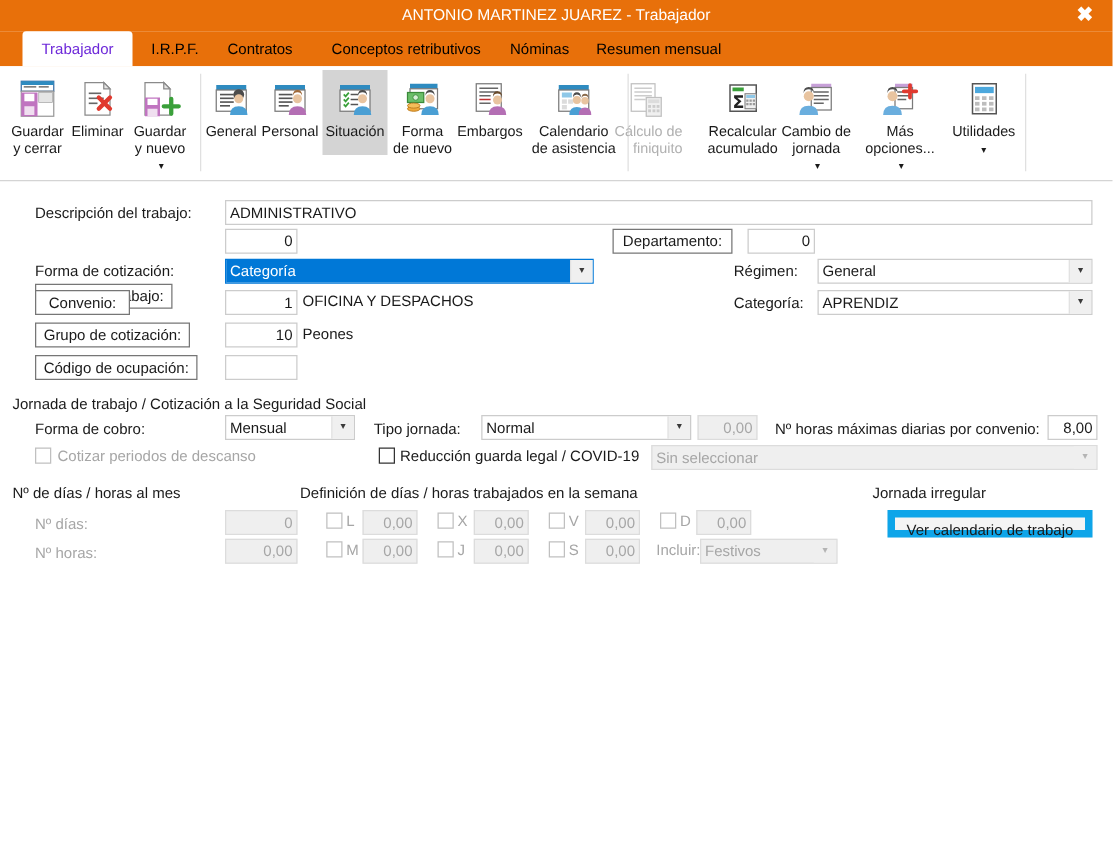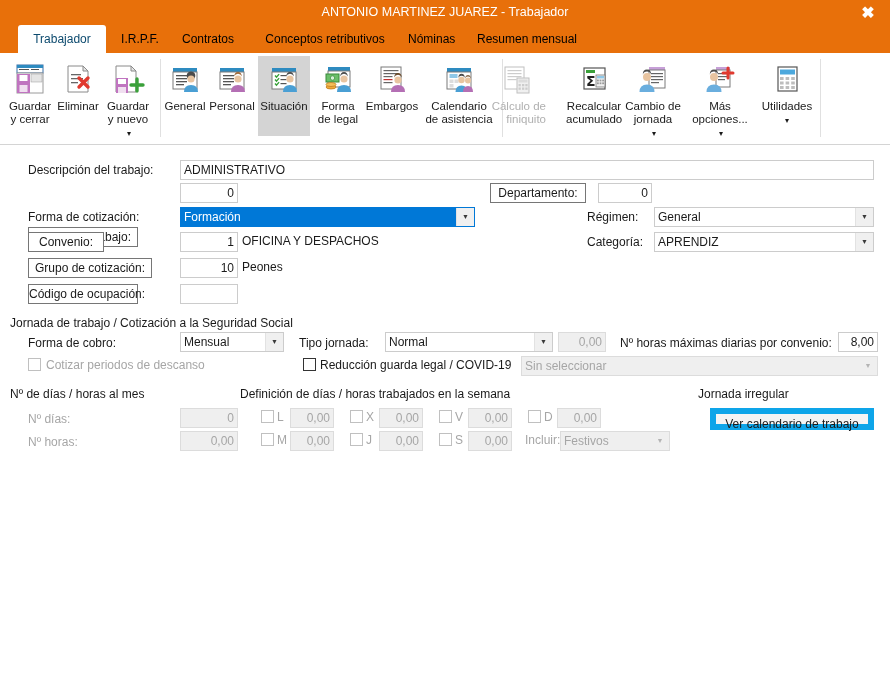--- a/index.html
+++ b/index.html
@@ -33,21 +33,21 @@
   #tabstrip {
     position: absolute; left: 0; top: 25px; width: 890px; height: 28px;
     background: #E8700A;
   }
   .tab {
     position: absolute; top: 0; height: 28px; line-height: 28px;
     color: #000000; font-size: 12px; text-align: center;
     cursor: pointer; padding: 0 8px; white-space: nowrap;
   }
   .tab.active {
-    background: #ffffff; color: #0c4a6e;
+    background: #ffffff; color: #6d28d9;
     border-top-left-radius: 3px; border-top-right-radius: 3px;
   }
 
   
   #ribbon {
     position: absolute; left: 0; top: 53px; width: 890px; height: 92px;
     background: #ffffff; border-bottom: 1px solid #d4d4d4;
   }
   .rb-btn {
     position: absolute; top: 3px;
@@ -224,21 +224,21 @@
         <rect x="8" y="22" width="8" height="1.3" fill="#555"></rect>
         <circle cx="23" cy="17" r="3.6" fill="#e8c4a0"></circle>
         <path d="M16 30 q0-7 7-7 q7 0 7 7z" fill="#b46fb4"></path>
         <path d="M19.3 14.5 a3.9 3.9 0 0 1 7.4 0 q0-4.5-3.7-4.5 q-3.7 0-3.7 4.5z" fill="#a06a3a"></path>
       </svg>
     </div>
     <span class="rb-lbl">Personal</span>
     <span class="rb-lbl"></span>
   </div>
 
-  <div class="rb-btn selected" style="left:258px;width:52px;height:80px;">
+  <div class="rb-btn selected" style="left:258px;width:52px;height:68px;">
     <div class="rb-ico">
       <svg width="34" height="34" viewBox="0 0 34 34">
         <rect x="5" y="6" width="24" height="4" fill="#2e8bc0"></rect>
         <rect x="5" y="10" width="24" height="17" fill="#fff" stroke="#7a7a7a" stroke-width="1"></rect>
         <path d="M8 13.5 l1.5 1.6 l2.6-3" stroke="#3aa03a" stroke-width="1.4" fill="none"></path>
         <path d="M8 17.5 l1.5 1.6 l2.6-3" stroke="#3aa03a" stroke-width="1.4" fill="none"></path>
         <path d="M8 21.5 l1.5 1.6 l2.6-3" stroke="#3aa03a" stroke-width="1.4" fill="none"></path>
         <rect x="13.5" y="13" width="6" height="1.2" fill="#555"></rect>
         <rect x="13.5" y="17" width="6" height="1.2" fill="#555"></rect>
         <rect x="13.5" y="21" width="6" height="1.2" fill="#555"></rect>
@@ -259,21 +259,21 @@
         <rect x="5" y="12" width="13" height="8" fill="#6abf69" stroke="#3a8a3a" stroke-width="1"></rect>
         <circle cx="11.5" cy="16" r="2.2" fill="#d8f0d8" stroke="#3a8a3a" stroke-width="0.7"></circle>
         <ellipse cx="10" cy="25" rx="5" ry="2" fill="#f0a83a" stroke="#c07f20" stroke-width="0.8"></ellipse>
         <ellipse cx="10" cy="22.5" rx="5" ry="2" fill="#f5be5a" stroke="#c07f20" stroke-width="0.8"></ellipse>
         <circle cx="23" cy="17" r="3.6" fill="#e8c4a0"></circle>
         <path d="M16 30 q0-7 7-7 q7 0 7 7z" fill="#4a9fd4"></path>
         <path d="M19.3 14.5 a3.9 3.9 0 0 1 7.4 0 q0-4.5-3.7-4.5 q-3.7 0-3.7 4.5z" fill="#4c4c4c"></path>
       </svg>
     </div>
     <span class="rb-lbl">Forma</span>
-    <span class="rb-lbl">de legal</span>
+    <span class="rb-lbl">de nuevo</span>
   </div>
 
   <div class="rb-btn" style="left:364px;width:56px;height:68px;">
     <div class="rb-ico">
       <svg width="34" height="34" viewBox="0 0 34 34">
         <rect x="6" y="5" width="20" height="22" fill="#fff" stroke="#7a7a7a" stroke-width="1"></rect>
         <rect x="8.5" y="8" width="15" height="1.2" fill="#666"></rect>
         <rect x="8.5" y="11" width="15" height="1.2" fill="#666"></rect>
         <rect x="8.5" y="14" width="9" height="1.2" fill="#666"></rect>
         <rect x="8.5" y="17" width="9" height="1.2" fill="#c03030"></rect>
@@ -421,21 +421,21 @@
   <div class="lbl" style="left:28px;top:16px;">Descripción del trabajo:</div>
   <div class="tb" style="left:180px;top:14px;width:694px;">ADMINISTRATIVO</div>
 
   <div class="btnlbl" style="left:28px;top:37px;width:110px;margin-top:44px;">Centro de trabajo:</div>
   <div class="tb num" style="left:180px;top:37px;width:58px;">0</div>
   <div class="btnlbl" style="left:490px;top:37px;width:96px;">Departamento:</div>
   <div class="tb num" style="left:598px;top:37px;width:54px;">0</div>
 
   <div class="lbl" style="left:28px;top:63px;">Forma de cotización:</div>
   <div class="combo editsel" style="left:180px;top:61px;width:295px;">
-    <div class="cv">Formación</div>
+    <div class="cv">Categoría</div>
     <div class="carr">▼</div>
   </div>
   <div class="lbl" style="left:587px;top:63px;">Régimen:</div>
   <div class="combo" style="left:654px;top:61px;width:220px;">
     <div class="cv">General</div>
     <div class="carr">▼</div>
   </div>
 
   <div class="btnlbl" style="left:28px;top:86px;width:76px;">Convenio:</div>
   <div class="tb num" style="left:180px;top:86px;width:58px;">1</div>
@@ -443,21 +443,21 @@
   <div class="lbl" style="left:587px;top:88px;">Categoría:</div>
   <div class="combo" style="left:654px;top:86px;width:220px;">
     <div class="cv">APRENDIZ</div>
     <div class="carr">▼</div>
   </div>
 
   <div class="btnlbl" style="left:28px;top:112px;width:124px;">Grupo de cotización:</div>
   <div class="tb num" style="left:180px;top:112px;width:58px;">10</div>
   <div class="lbl" style="left:242px;top:113px;">Peones</div>
 
-  <div class="btnlbl" style="left:28px;top:138px;width:110px;">Código de ocupación:</div>
+  <div class="btnlbl" style="left:28px;top:138px;width:130px;">Código de ocupación:</div>
   <div class="tb num" style="left:180px;top:138px;width:58px;"></div>
 
   <div class="section-title" style="left:10px;top:169px;">Jornada de trabajo / Cotización a la Seguridad Social</div>
 
   <div class="lbl" style="left:28px;top:189px;">Forma de cobro:</div>
   <div class="combo" style="left:180px;top:186px;width:104px;">
     <div class="cv">Mensual</div>
     <div class="carr">▼</div>
   </div>
   <div class="lbl" style="left:299px;top:189px;">Tipo jornada:</div>

